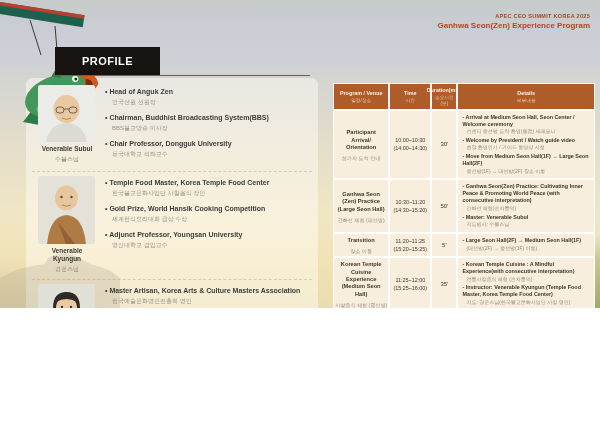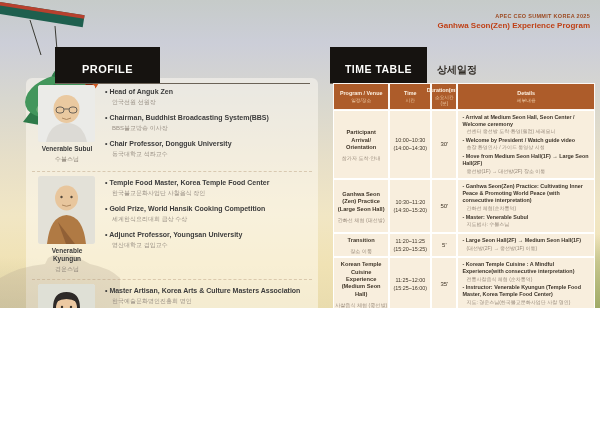--- a/index.html
+++ b/index.html
@@ -16,21 +16,21 @@
   .bg-panel{left:26px;top:78px;width:292px;height:302px;background:rgba(255,252,244,.5);border-radius:6px;}
 
   
   .hdr{position:absolute;right:10px;top:13px;text-align:right;line-height:1.35;}
   .hdr .summit{font-size:5.5px;font-weight:bold;color:#9c4a22;letter-spacing:.3px;}
   .hdr .prog{font-size:8px;font-weight:bold;color:#bf4016;margin-top:1px;}
 
   
   .sec-head{position:absolute;display:flex;align-items:flex-end;border-bottom:1.5px solid #6b6257;}
   .black-label{background:#161310;color:#fdfdfb;font-weight:bold;letter-spacing:.5px;
-    padding:16px 0 8px 0;text-align:center;}
+    padding:8px 0 8px 0;text-align:center;}
   .profile-head{left:55px;top:47px;width:255px;}
   .profile-head .black-label{width:105px;font-size:11px;}
   .tt-head{left:330px;top:47px;width:265px;}
   .tt-head .black-label{width:97px;font-size:10.5px;}
   .tt-sub{font-size:10px;font-weight:bold;color:#35302a;margin:0 0 6px 10px;}
 
   
   .profile-block{position:absolute;left:38px;width:275px;display:flex;gap:9px;}
   .pb-1{top:85px;} .pb-2{top:176px;} .pb-3{top:284px;}
   .p-left{width:58px;flex:0 0 58px;text-align:center;}
@@ -205,24 +205,20 @@
         <div class="en">• Director, Seoldam Tea Culture Research Institute</div>
         <div class="ko">설담차문화연구소 소장</div>
       </div>
       <div class="p-item">
         <div class="en">• Ph.D. in Applied Seon (Zen) Studies</div>
         <div class="ko">응용선학전공 철학박사</div>
       </div>
     </div>
   </div>
 
-  <div class="sec-head tt-head">
-    <div class="black-label">TIME TABLE</div>
-    <div class="tt-sub">상세일정</div>
-  </div>
 
   <div class="tt-table">
     <div class="tt-row hrow">
       <div class="c c1">
         <span class="h-en">Program / Venue</span>
         <span class="h-ko">일정/장소</span>
       </div>
       <div class="c c2">
         <span class="h-en">Time</span>
         <span class="h-ko">시간</span>

